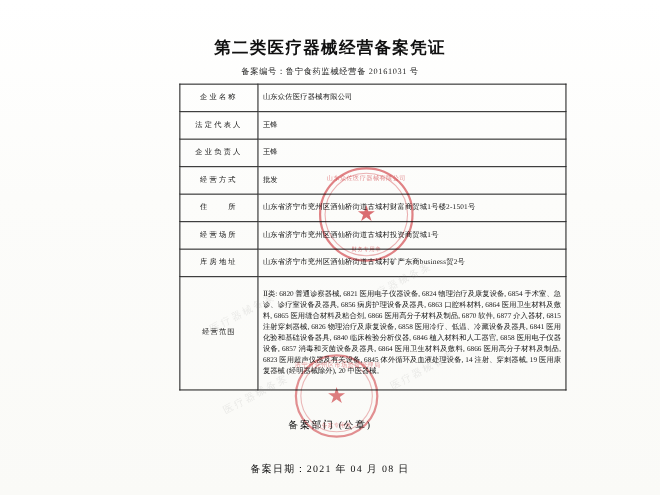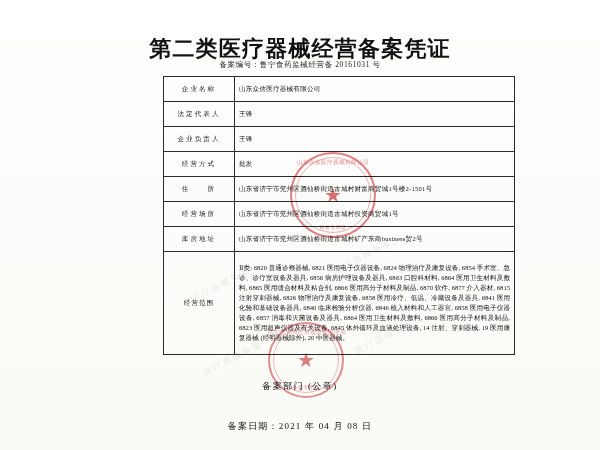--- a/index.html
+++ b/index.html
@@ -29,21 +29,21 @@
     background:
       linear-gradient(180deg, #ffffff 0%, #fcfcfa 40%, #fafaf7 100%);
     pointer-events: none;
   }
   .doc-title {
     position: absolute;
     top: 34px;
     left: 0;
     width: 600px;
     text-align: center;
-    font-size: 22px;
+    font-size: 15px;
     font-weight: bold;
     letter-spacing: 1.2px;
     color: #111;
   }
   .record-no {
     position: absolute;
     top: 60px;
     left: 0;
     width: 600px;
     text-align: center;

